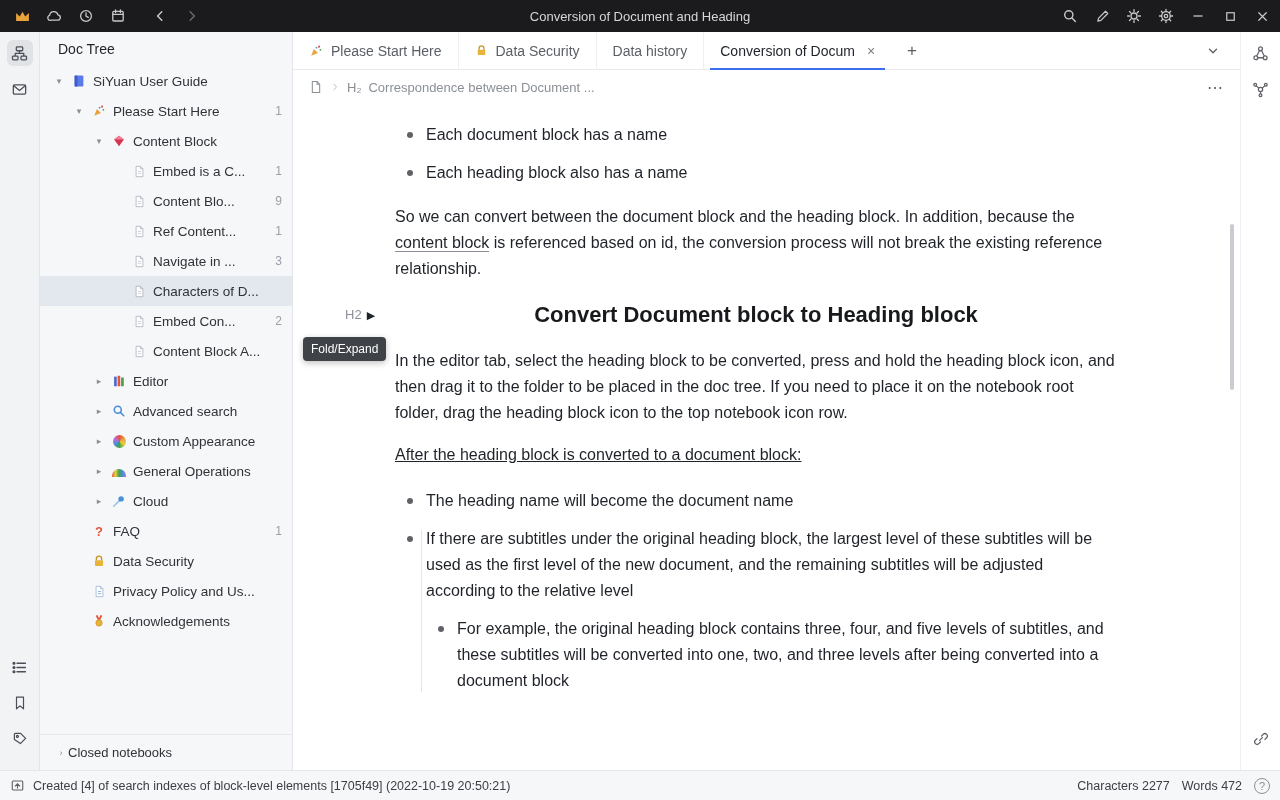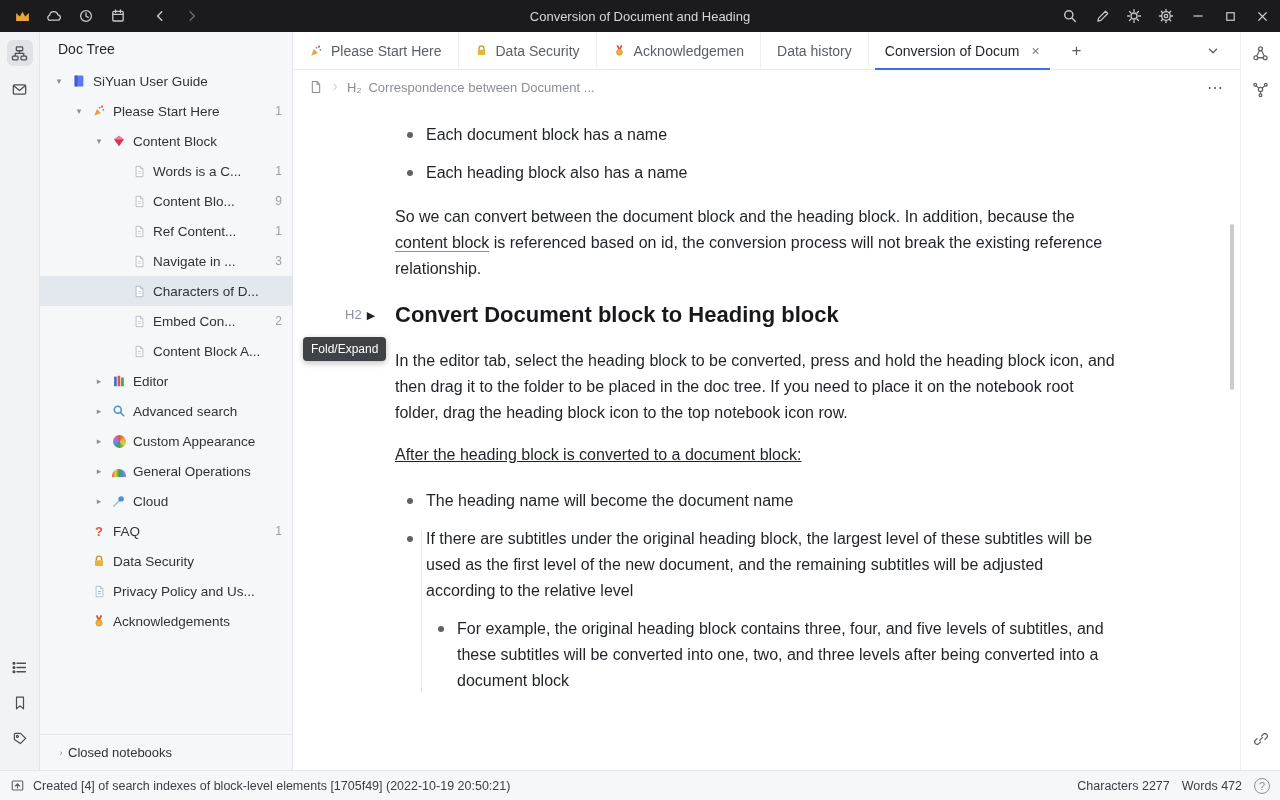--- a/index.html
+++ b/index.html
@@ -56,21 +56,21 @@
   .content { padding:18px 0 0 102px; width:824px; font-size:16px; line-height:26px; color:#1f2329; }
   .content p { margin-bottom:16px; }
   ul.blist { list-style:none; margin-bottom:18px; }
   ul.blist > li { position:relative; padding-left:31px; margin-bottom:12px; }
   ul.blist > li::before { content:""; position:absolute; left:12px; top:10px; width:6px; height:6px; border-radius:50%; background:#5f6368; }
   li.guided::after { content:""; position:absolute; left:26px; top:4px; bottom:2px; width:1px; background:#e3e5e8; }
   .sublist { margin-top:12px; }
   .sublist li { margin-bottom:0 !important; }
   .ref { border-bottom:1px solid #8a8f98; cursor:pointer; }
   h2.hblock { font-size:22px; font-weight:700; line-height:34px; position:relative; color:#17191c; }
-  .h2a { margin:0 0 16px 0; }
+  .h2a { margin:0 0 16px 0;text-align:center; }
   .h2b { margin:0 0 22px 0; }
   .gutter { position:absolute; left:-50px; top:50%; transform:translateY(-50%); display:flex; align-items:center; gap:5px; font-weight:400; }
   .gutter .gtag { font-size:13px; color:#8a8f98; }
   .gutter .garrow { font-size:11px; color:#1f2329; cursor:pointer; }
   .fold-tooltip { position:absolute; left:-92px; top:39px; background:#3f4247; color:#fff; font-size:12px; font-weight:400; line-height:16px; padding:4px 8px; border-radius:4px; white-space:nowrap; box-shadow:0 2px 6px rgba(0,0,0,.25); }
   .vscroll { position:absolute; right:6px; top:120px; width:4px; height:166px; background:#c9ccd1; border-radius:2px; cursor:pointer; }
   .p3 { margin-bottom:20px !important;text-decoration:underline; }
 
   
   .rdock { width:40px; flex:0 0 40px; background:#fff; border-left:1px solid #eef0f2; display:flex; flex-direction:column; align-items:center; padding:8px 0; }
@@ -255,21 +255,21 @@
 
         <div class="trow lvl3">
           <span class="chev"></span>
           <span class="ticon">
               <svg width="13" height="13" viewBox="0 0 16 16">
                 <path d="M3.8 1.6 h5.4 l3 3 v9.8 h-8.4 Z" fill="#fff" stroke="#aab2bd"></path>
                 <path d="M9.2 1.6 v3 h3" fill="none" stroke="#aab2bd"></path>
                 <path d="M6 8 h4 M6 10.6 h4" stroke="#c3c9d1"></path>
               </svg>
             </span>
-          <span class="tlabel">Words is a C...</span>
+          <span class="tlabel">Embed is a C...</span>
           <span class="tcount">1</span>
         </div>
 
         <div class="trow lvl3">
           <span class="chev"></span>
           <span class="ticon">
               <svg width="13" height="13" viewBox="0 0 16 16">
                 <path d="M3.8 1.6 h5.4 l3 3 v9.8 h-8.4 Z" fill="#fff" stroke="#aab2bd"></path>
                 <path d="M9.2 1.6 v3 h3" fill="none" stroke="#aab2bd"></path>
                 <path d="M6 8 h4 M6 10.6 h4" stroke="#c3c9d1"></path>
@@ -467,29 +467,20 @@
           <span>Please Start Here</span>
         </div>
         <div class="tab">
           <span>
               <svg width="13" height="13" viewBox="0 0 16 16">
                 <path d="M5 7.4 V5.4 a3 3 0 0 1 6 0 V7.4" fill="none" stroke="#c9952c" stroke-width="1.6"></path>
                 <rect x="3.4" y="7" width="9.2" height="6.6" rx="1.1" fill="#e8b339"></rect>
               </svg>
             </span>
           <span>Data Security</span>
-        </div>
-        <div class="tab">
-          <span>
-              <svg width="13" height="13" viewBox="0 0 16 16">
-                <path d="M5.2 1.6 L8 7 L10.8 1.6" fill="none" stroke="#e5533d" stroke-width="2.2"></path>
-                <circle cx="8" cy="10.2" r="3.6" fill="#e8b339" stroke="#d49a2a"></circle>
-              </svg>
-            </span>
-          <span>Acknowledgemen</span>
         </div>
         <div class="tab">
           <span>Data history</span>
         </div>
         <div class="tab active">
           <span>Conversion of Docum</span>
           <span class="close">×</span>
         </div>
         <div class="tab-plus">+</div>
         <div class="tab-caret">

